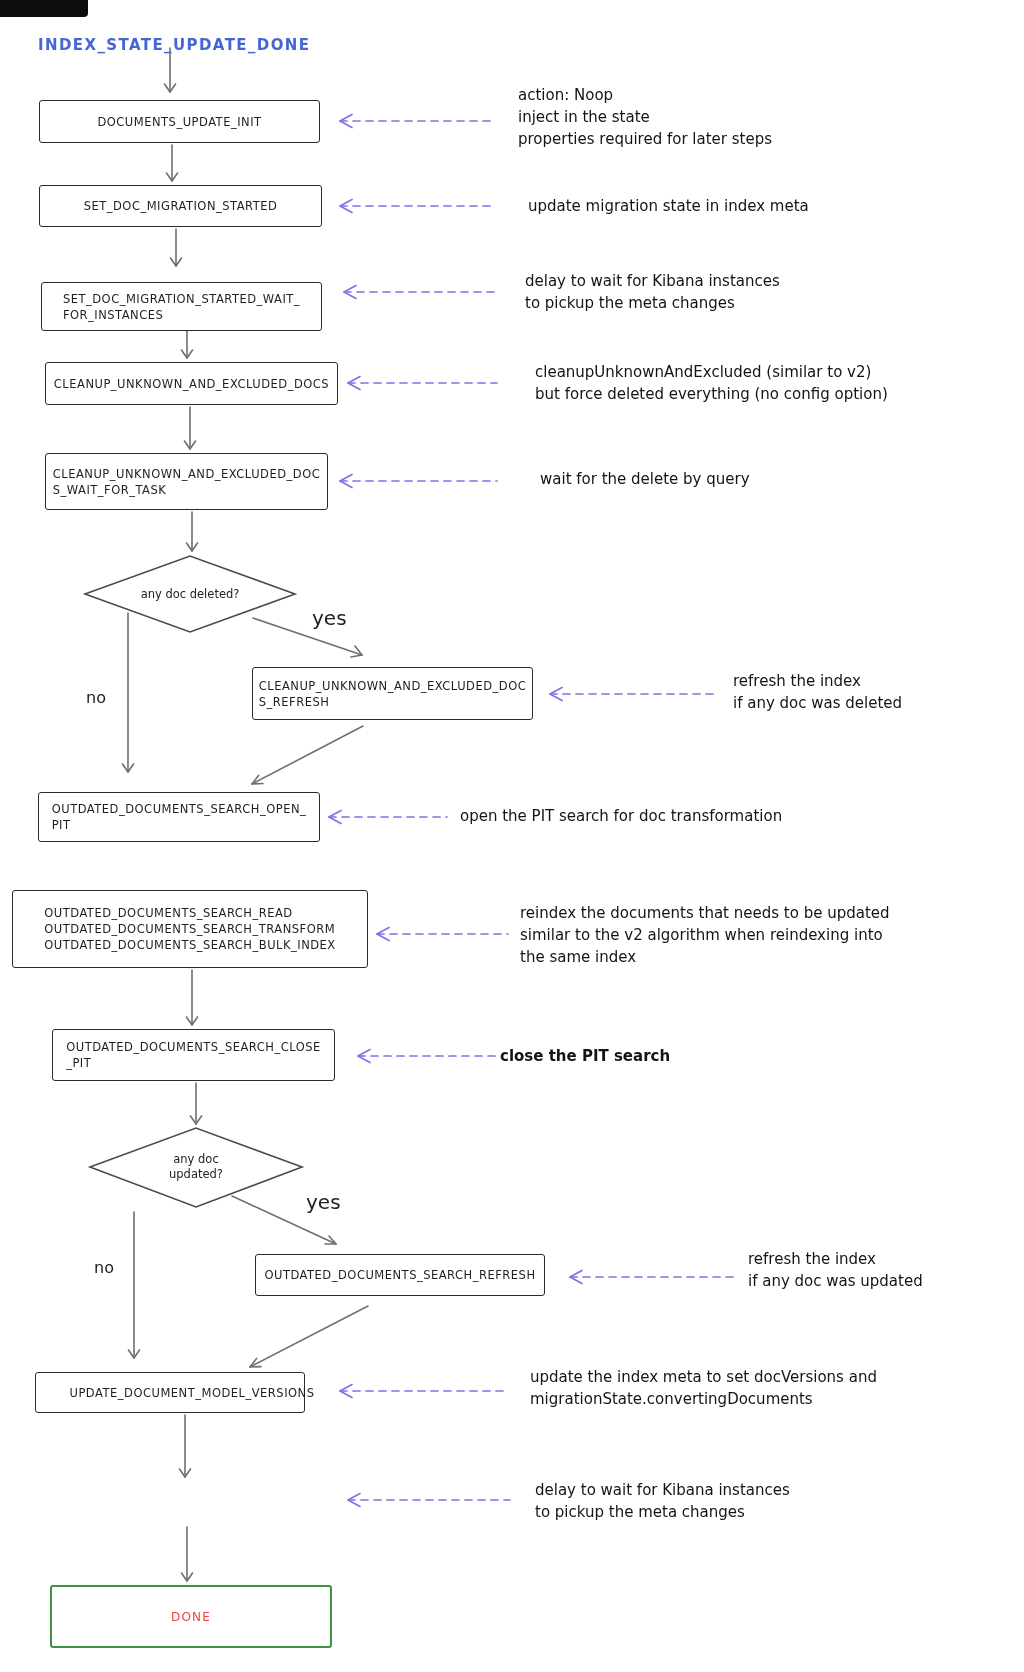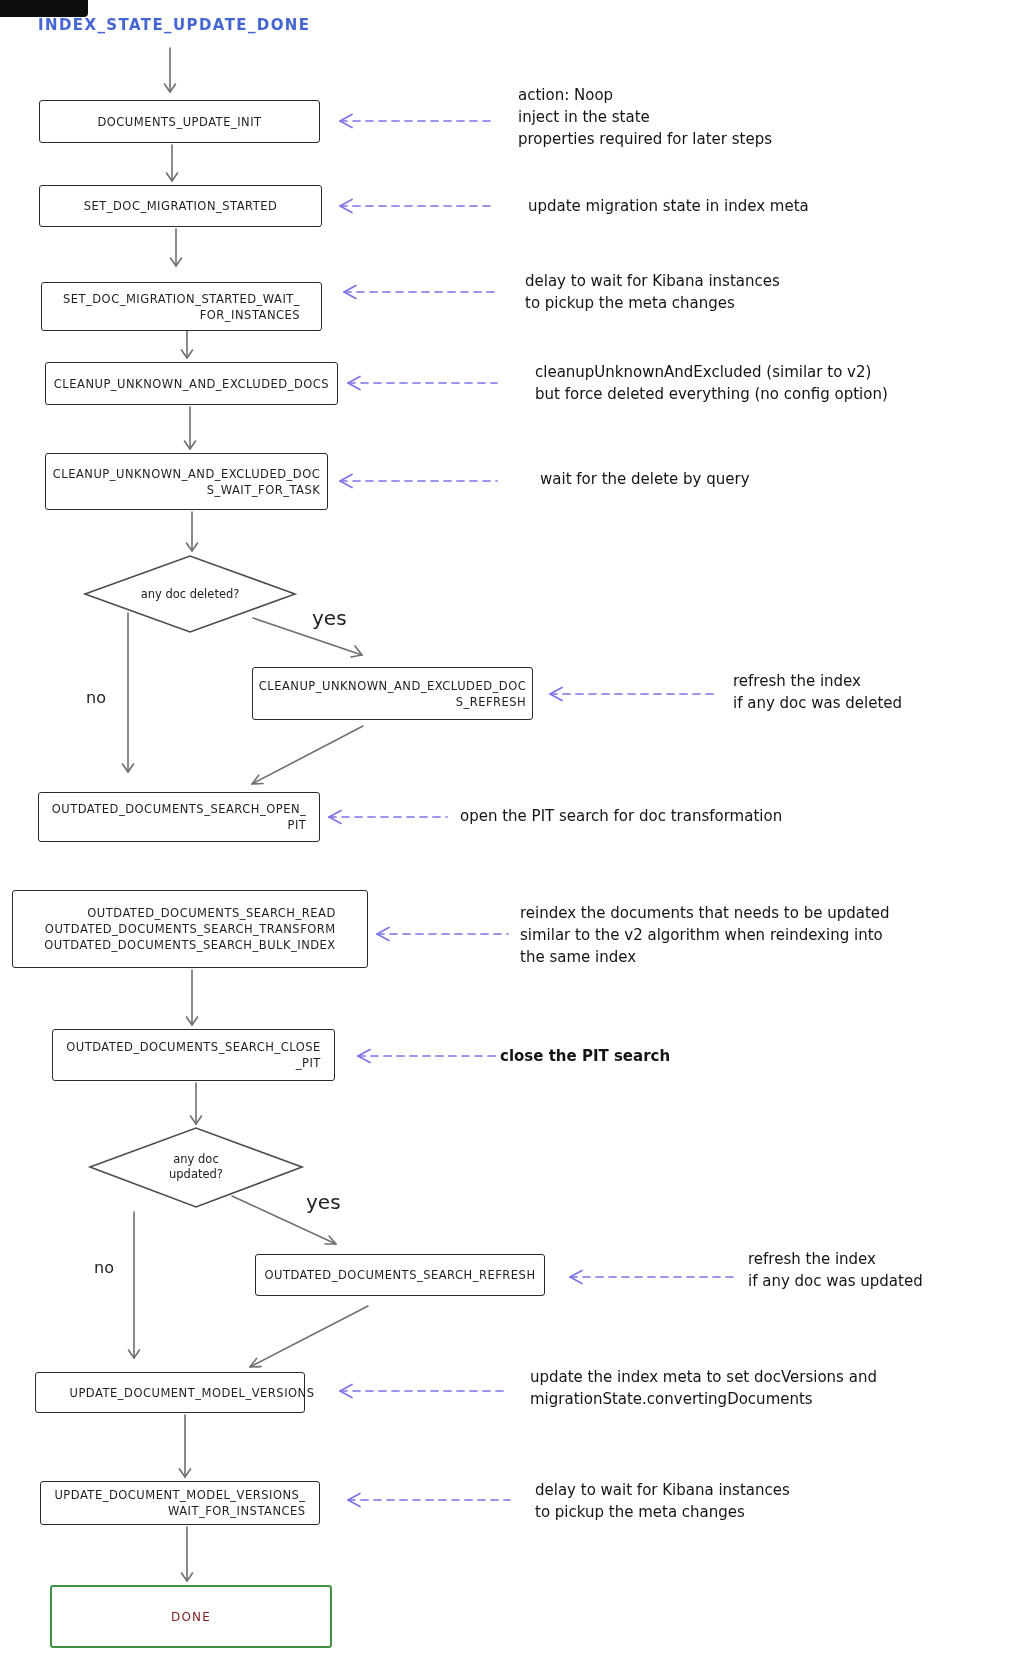--- a/index.html
+++ b/index.html
@@ -10,35 +10,35 @@
     font-family:"DejaVu Sans", sans-serif;
     color:#1b1b1b;
     overflow:hidden;
   }
   .connector-layer{position:absolute;left:0;top:0;pointer-events:none;}
   .chip{
     position:absolute;left:0;top:0;width:88px;height:17px;
     background:#0d0d0d;border-radius:0 0 4px 0;
   }
   .title{
-    position:absolute;left:38px;top:16px;
+    position:absolute;left:38px;top:36px;
     font-size:15px;font-weight:bold;letter-spacing:1.4px;
     color:#4565d2;white-space:pre;
   }
   .node{
     position:absolute;box-sizing:border-box;
     background:#ffffff;border:1.7px solid #2b2b2b;border-radius:3px;
     display:flex;align-items:center;justify-content:center;
-    text-align:right;
+    text-align:left;
     font-size:11.5px;letter-spacing:0.5px;line-height:16px;
     color:#1f1f1f;white-space:pre-line;
     z-index:2;
   }
   .node.done{
-    border:2.6px solid #3f9142;color:#7f1d1d;
+    border:2.6px solid #3f9142;color:#ef4444;
     font-size:12px;letter-spacing:1.2px;
   }
   .decision-text{
     position:absolute;z-index:2;
     display:flex;align-items:center;justify-content:center;
     text-align:center;font-size:11.5px;line-height:15px;
     color:#222;white-space:pre-line;
   }
   .annotation{
     position:absolute;z-index:2;
@@ -208,22 +208,20 @@
 OUTDATED_DOCUMENTS_SEARCH_TRANSFORM
 OUTDATED_DOCUMENTS_SEARCH_BULK_INDEX</div>
 
   <div class="node" style="left:52px;top:1029px;width:283px;height:52px;">OUTDATED_DOCUMENTS_SEARCH_CLOSE
 _PIT</div>
 
   <div class="node" style="left:255px;top:1254px;width:290px;height:42px;">OUTDATED_DOCUMENTS_SEARCH_REFRESH</div>
 
   <div class="node" style="left:35px;top:1372px;width:270px;height:41px;padding-left:44px;">UPDATE_DOCUMENT_MODEL_VERSIONS</div>
 
-  <div class="node" style="left:40px;top:1481px;width:280px;height:44px;">UPDATE_DOCUMENT_MODEL_VERSIONS_
-WAIT_FOR_INSTANCES</div>
 
   <div class="node done" style="left:50px;top:1585px;width:282px;height:63px;">DONE</div>
 
   <div class="decision-text" style="left:105px;top:584px;width:170px;height:20px;">any doc deleted?</div>
   <div class="decision-text" style="left:131px;top:1148px;width:130px;height:38px;">any doc
 updated?</div>
 
   <div class="branch-label yes" style="left:312px;top:606px;">yes</div>
   <div class="branch-label no" style="left:86px;top:688px;">no</div>
   <div class="branch-label yes" style="left:306px;top:1190px;">yes</div>

